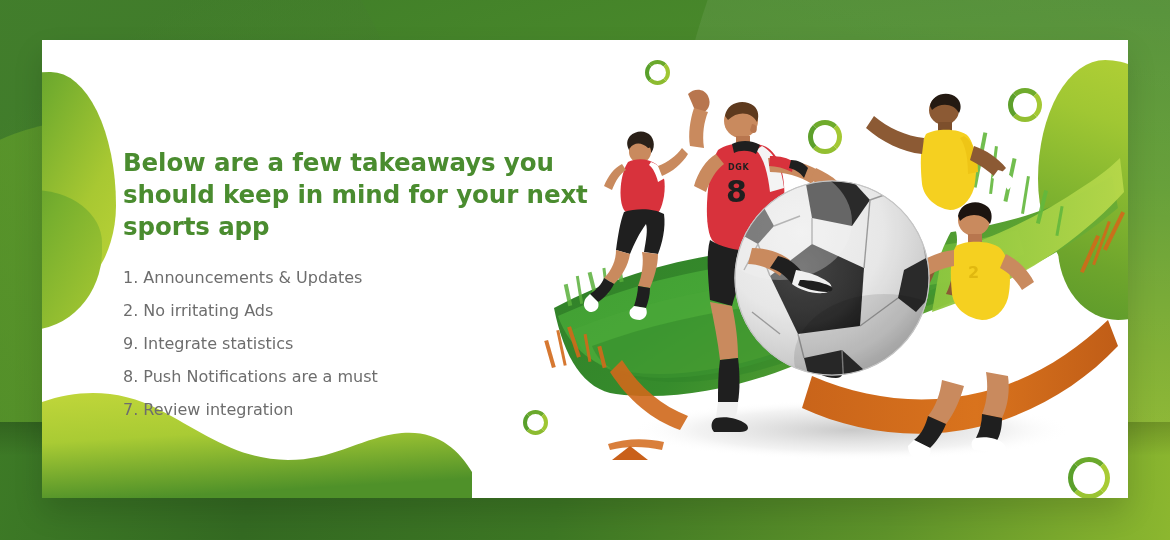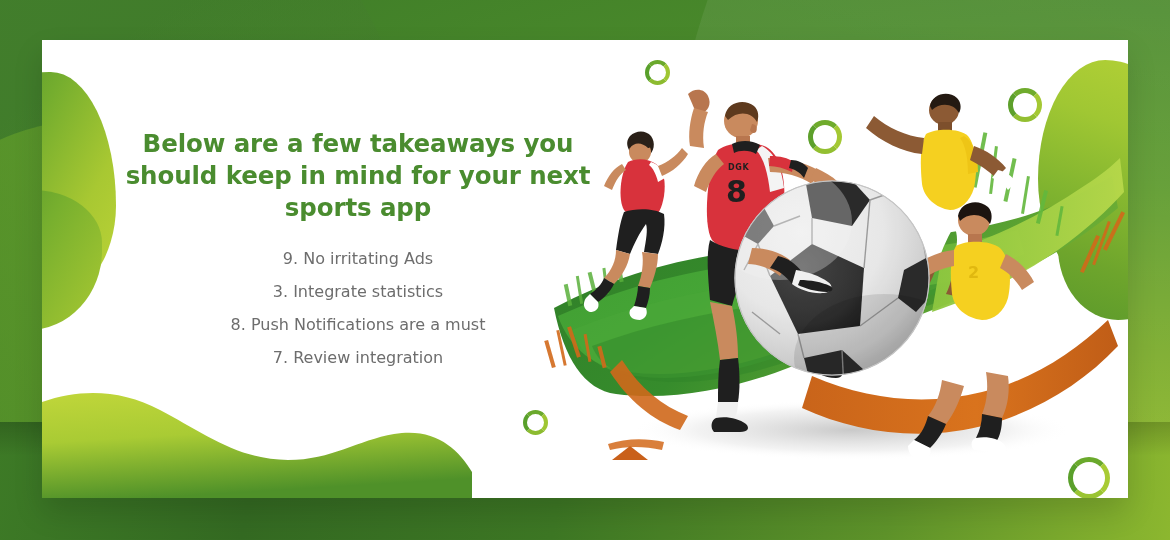--- a/index.html
+++ b/index.html
@@ -148,23 +148,22 @@
   .ring.r-big {
     width: 32px; height: 32px;
     border: 5px solid;
     border-color: #6aa92c #a8cb34 #9ac432 #5aa02b;
   }
 
   
   .text-col {
     position: absolute;
     left: 81px;
-    top: 88px;
+    top: 107px;
     width: 470px;
-    text-align: center;
   }
   .headline {
     margin: 0;
     font-size: 24.5px;
     line-height: 32px;
     font-weight: bold;
     color: #4a8c2f;
     letter-spacing: -0.1px;
   }
   .bullets {
@@ -218,22 +217,23 @@
         </linearGradient>
       </defs>
       <path d="M0,34 C40,20 80,22 118,42 C160,64 196,92 246,92
                C290,92 316,72 352,66 C392,59 416,80 430,104
                L430,130 L0,130 Z" fill="url(#gWave)"></path>
     </svg>
 
     <div class="text-col">
       <h1 class="headline">Below are a few takeaways you should keep in mind for your next sports app</h1>
       <ul class="bullets">
-        <li>9. No irritating Ads</li>
-        <li>3. Integrate statistics</li>
+        <li>1. Announcements &amp; Updates</li>
+        <li>2. No irritating Ads</li>
+        <li>9. Integrate statistics</li>
         <li>8. Push Notifications are a must</li>
         <li>7. Review integration</li>
       </ul>
     </div>
 
     <svg class="illus" viewBox="0 0 620 420">
       <defs>
 
         <linearGradient id="gGrassA" x1="0" y1="0" x2="1" y2="0.5">
           <stop offset="0%" stop-color="#3f9b32"></stop>

